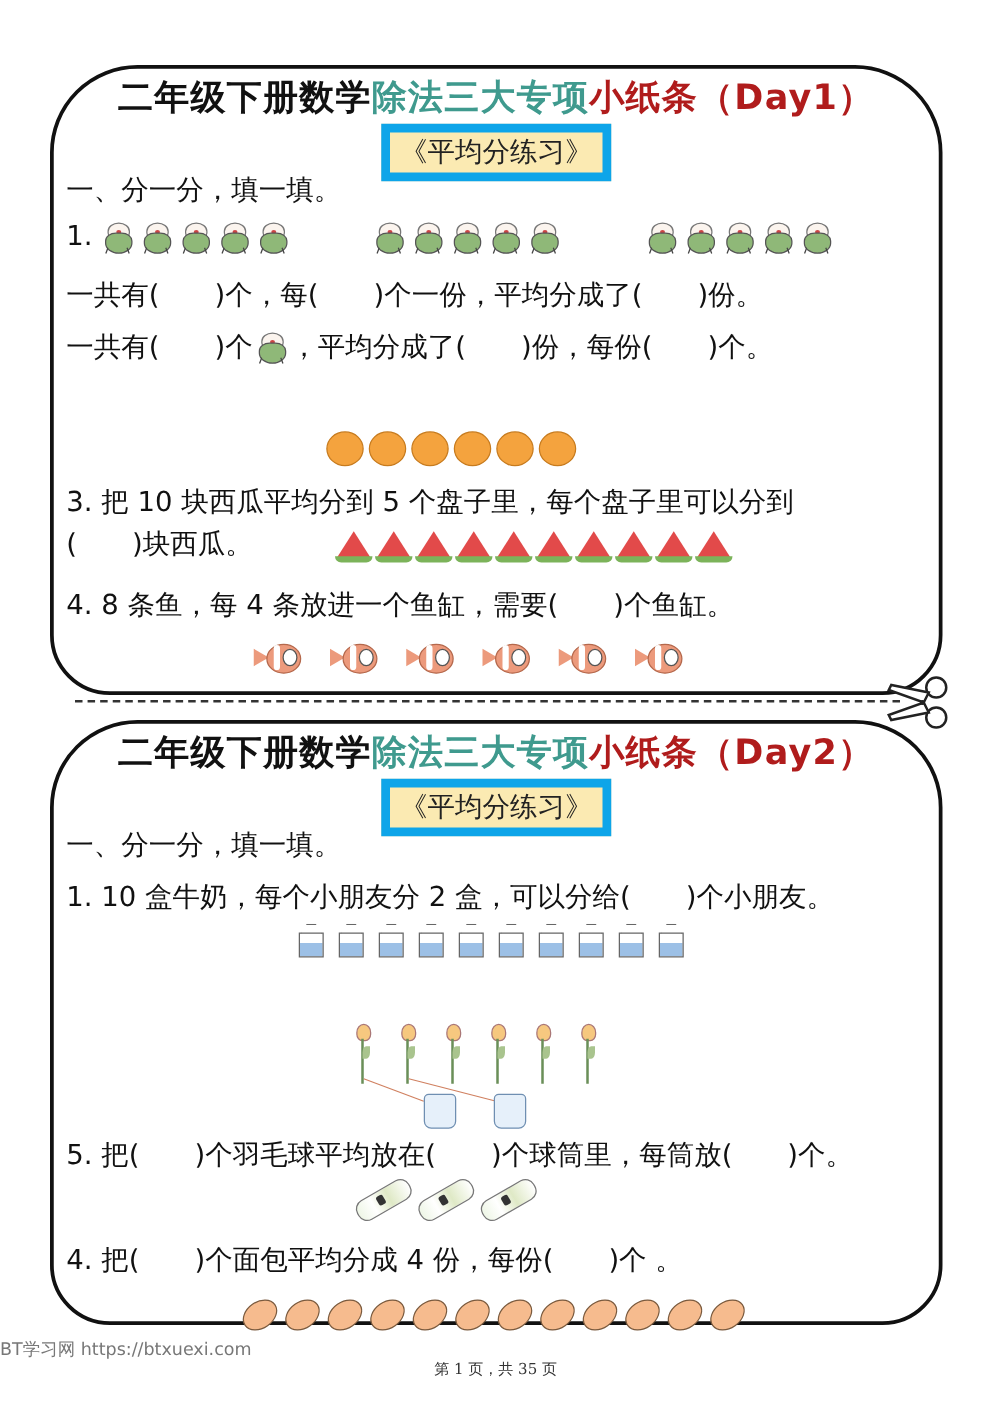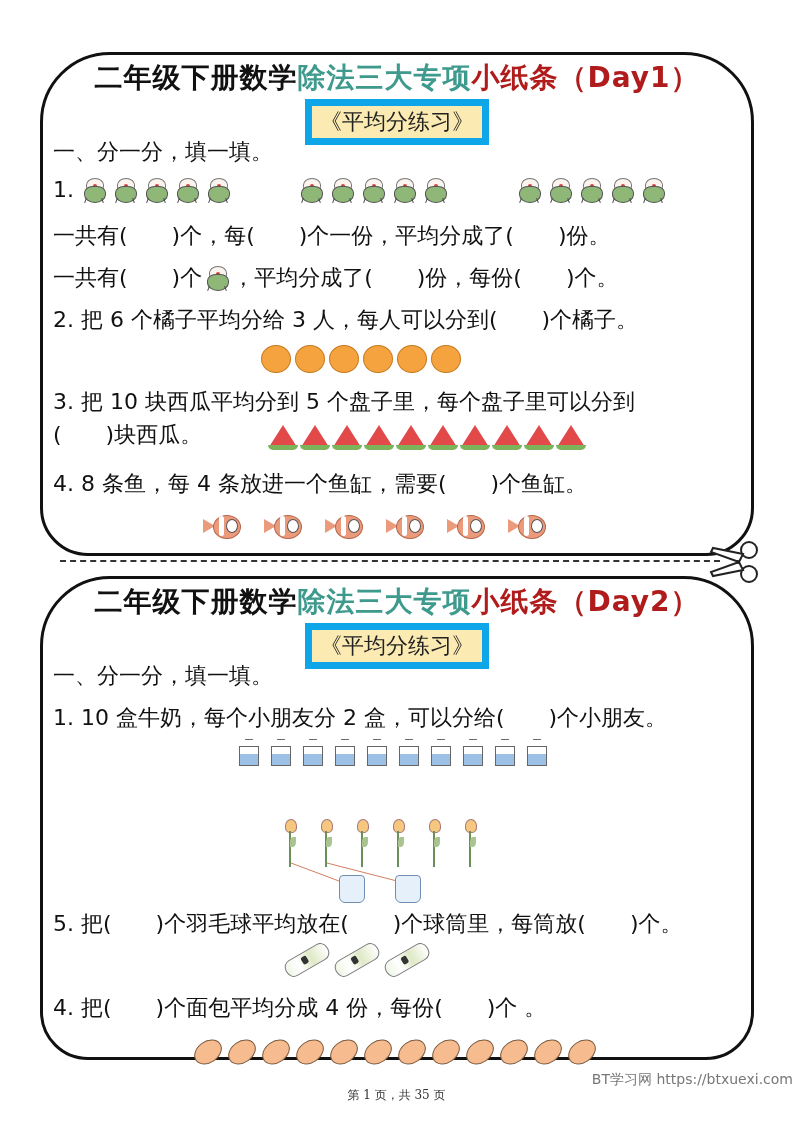--- a/index.html
+++ b/index.html
@@ -65,21 +65,21 @@
 
   .tube { width:46px; height:16px; border:1px solid #777; border-radius:8px; background:linear-gradient(90deg,#eef6e6 0,#fff 30%,#dfe9c6 60%,#fff 100%);
           transform:rotate(-30deg); margin-right:2px; position:relative; }
   .tube::after { content:""; position:absolute; left:18px; top:3px; width:6px; height:8px; background:#333; border-radius:2px; }
 
   .bread { width:28px; height:20px; border-radius:50%; background:#f6bb8e; border:1.5px solid #7a5a3e; transform:rotate(-35deg); margin-right:4px; }
 
   .cut-line { position:absolute; left:60px; top:560px; width:660px; border-top:2px dashed #333; }
   .scissors { position:absolute; left:705px; top:538px; }
 
-  .footer-url { position:absolute; left:0; right:0; top:1071px; text-align:right; font-size:14px; color:#777; }
+  .footer-url { position:absolute; left:0; right:0; top:1071px; text-align:left; font-size:14px; color:#777; }
   .footer-page { position:absolute; left:0; right:0; top:1087px; text-align:center; font-size:12px; color:#333; font-family:"DejaVu Serif", serif; }
 </style>
 </head>
 <body>
 
 <div id="card1" class="card">
   <div class="title">
     <span class="t-black">二年级下册数学</span><span class="t-teal">除法三大专项</span><span class="t-red">小纸条（Day1）</span>
   </div>
   <div class="subtitle">《平均分练习》</div>
@@ -189,21 +189,20 @@
     <span class="ico zongzi" style="margin:0 2px">
         <span class="top"></span>
         <span class="body"></span>
         <span class="leg1"></span>
         <span class="leg2"></span>
       </span>
     <span>，平均分成了(　　)份，每份(　　)个。</span>
   </div>
   <div class="line" style="top:166px">一共有(　　)个，每(　　)个一份，平均分成了(　　)份。</div>
 
-  <div class="line" style="top:250px">2. 把 6 个橘子平均分给 3 人，每人可以分到(　　)个橘子。</div>
   <div class="icon-row" style="left:218px; top:290px">
     <span class="ico orange"></span>
     <span class="ico orange"></span>
     <span class="ico orange"></span>
     <span class="ico orange"></span>
     <span class="ico orange"></span>
     <span class="ico orange"></span>
   </div>
 
   <div class="line" style="top:332px">3. 把 10 块西瓜平均分到 5 个盘子里，每个盘子里可以分到</div>

